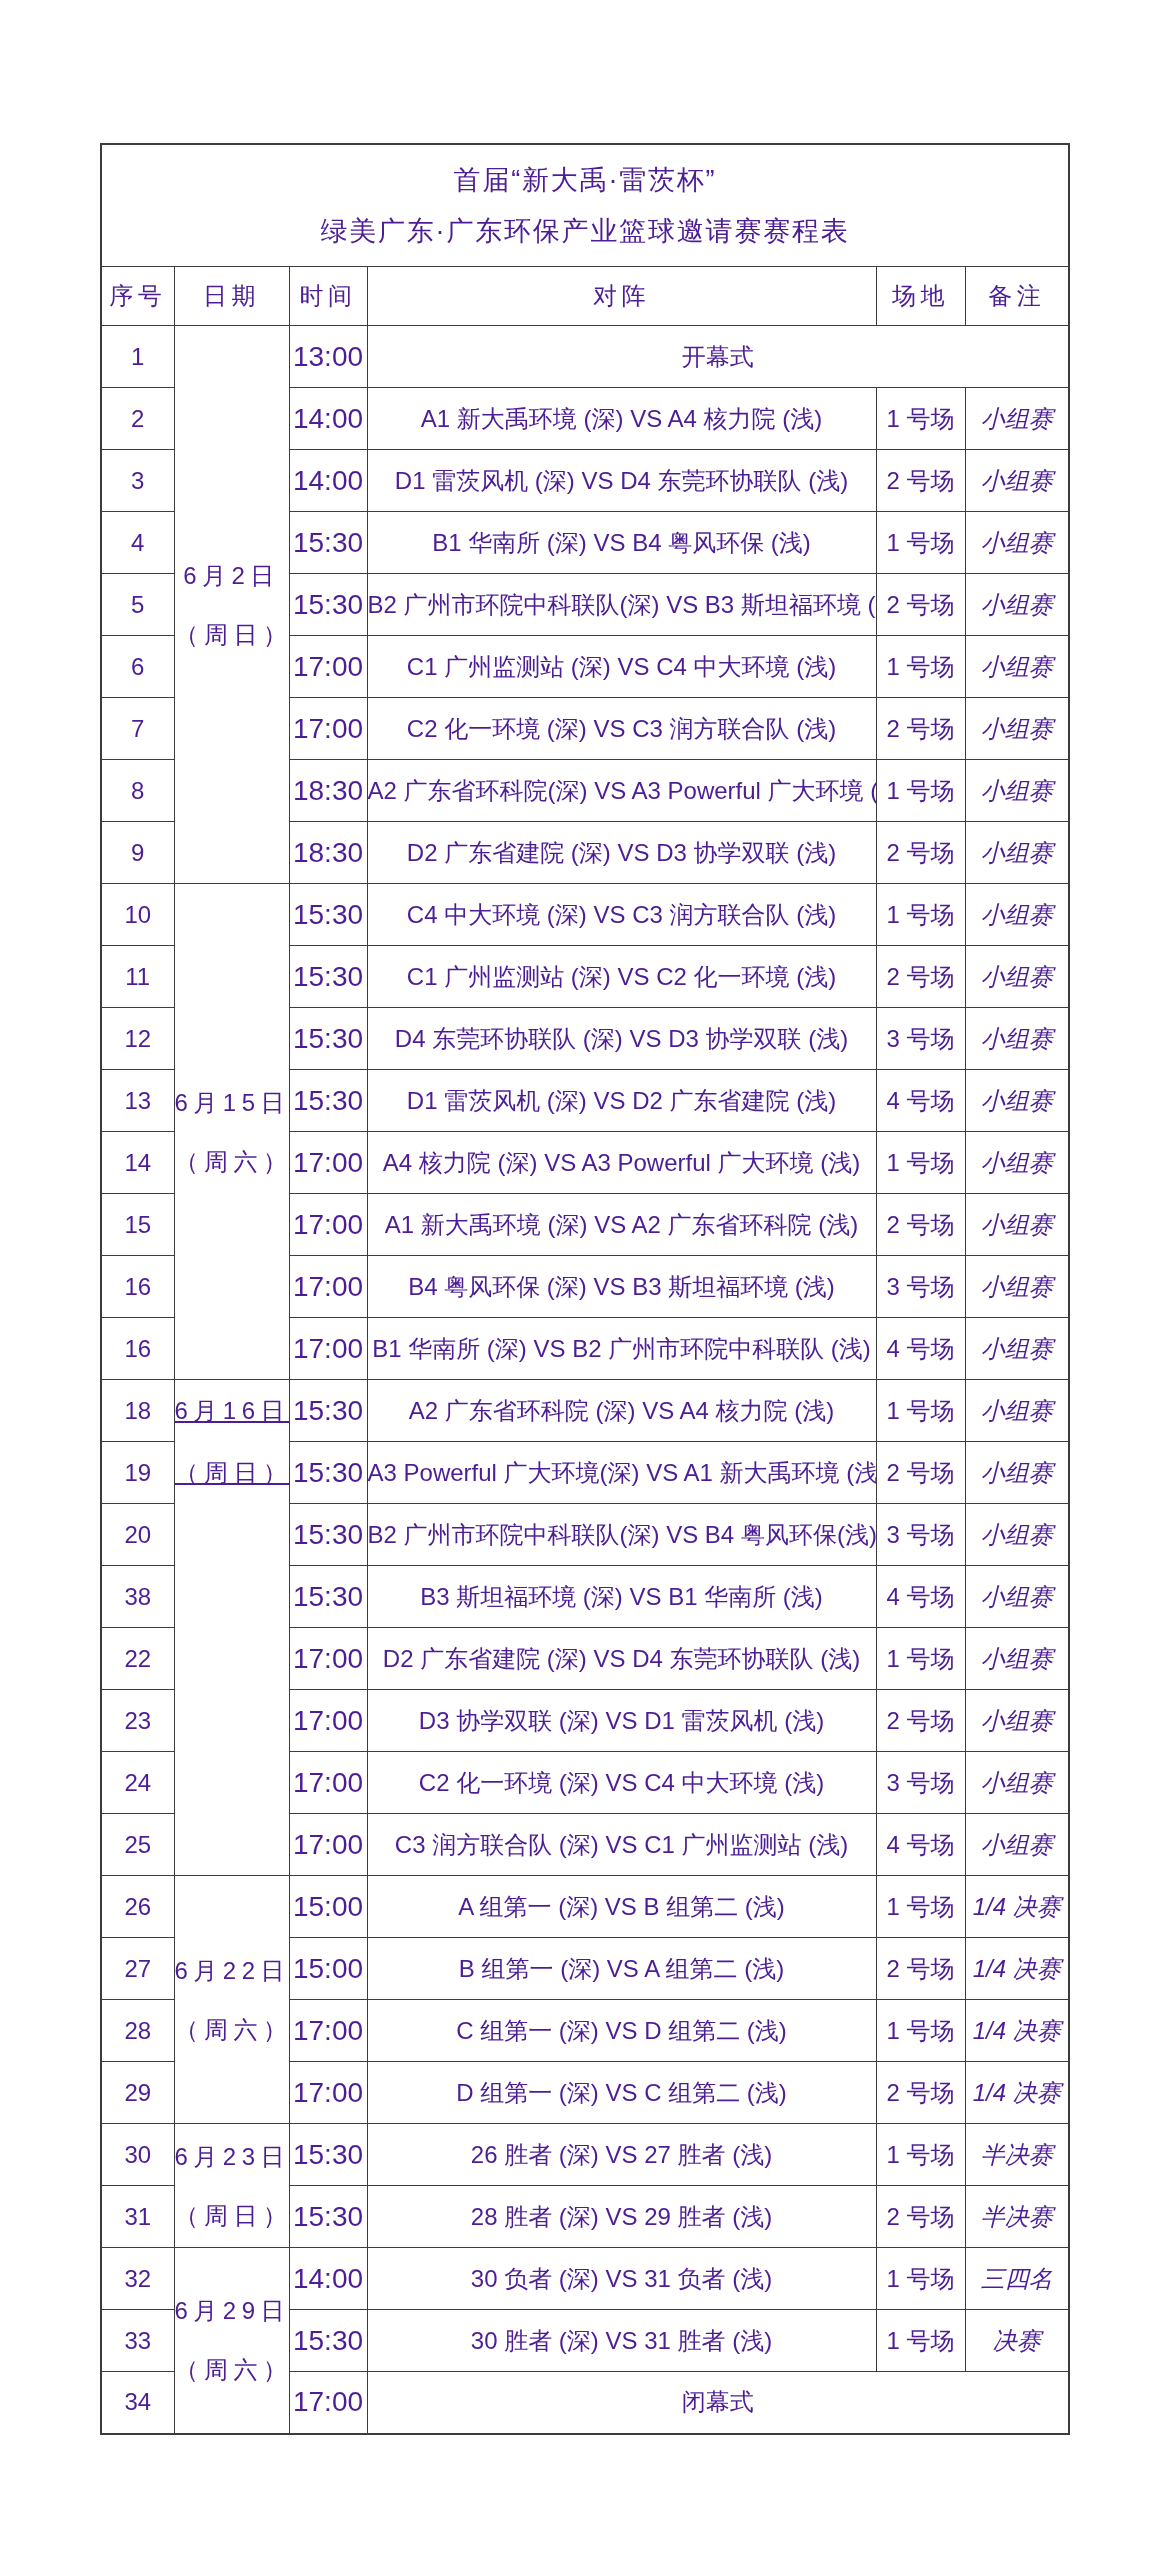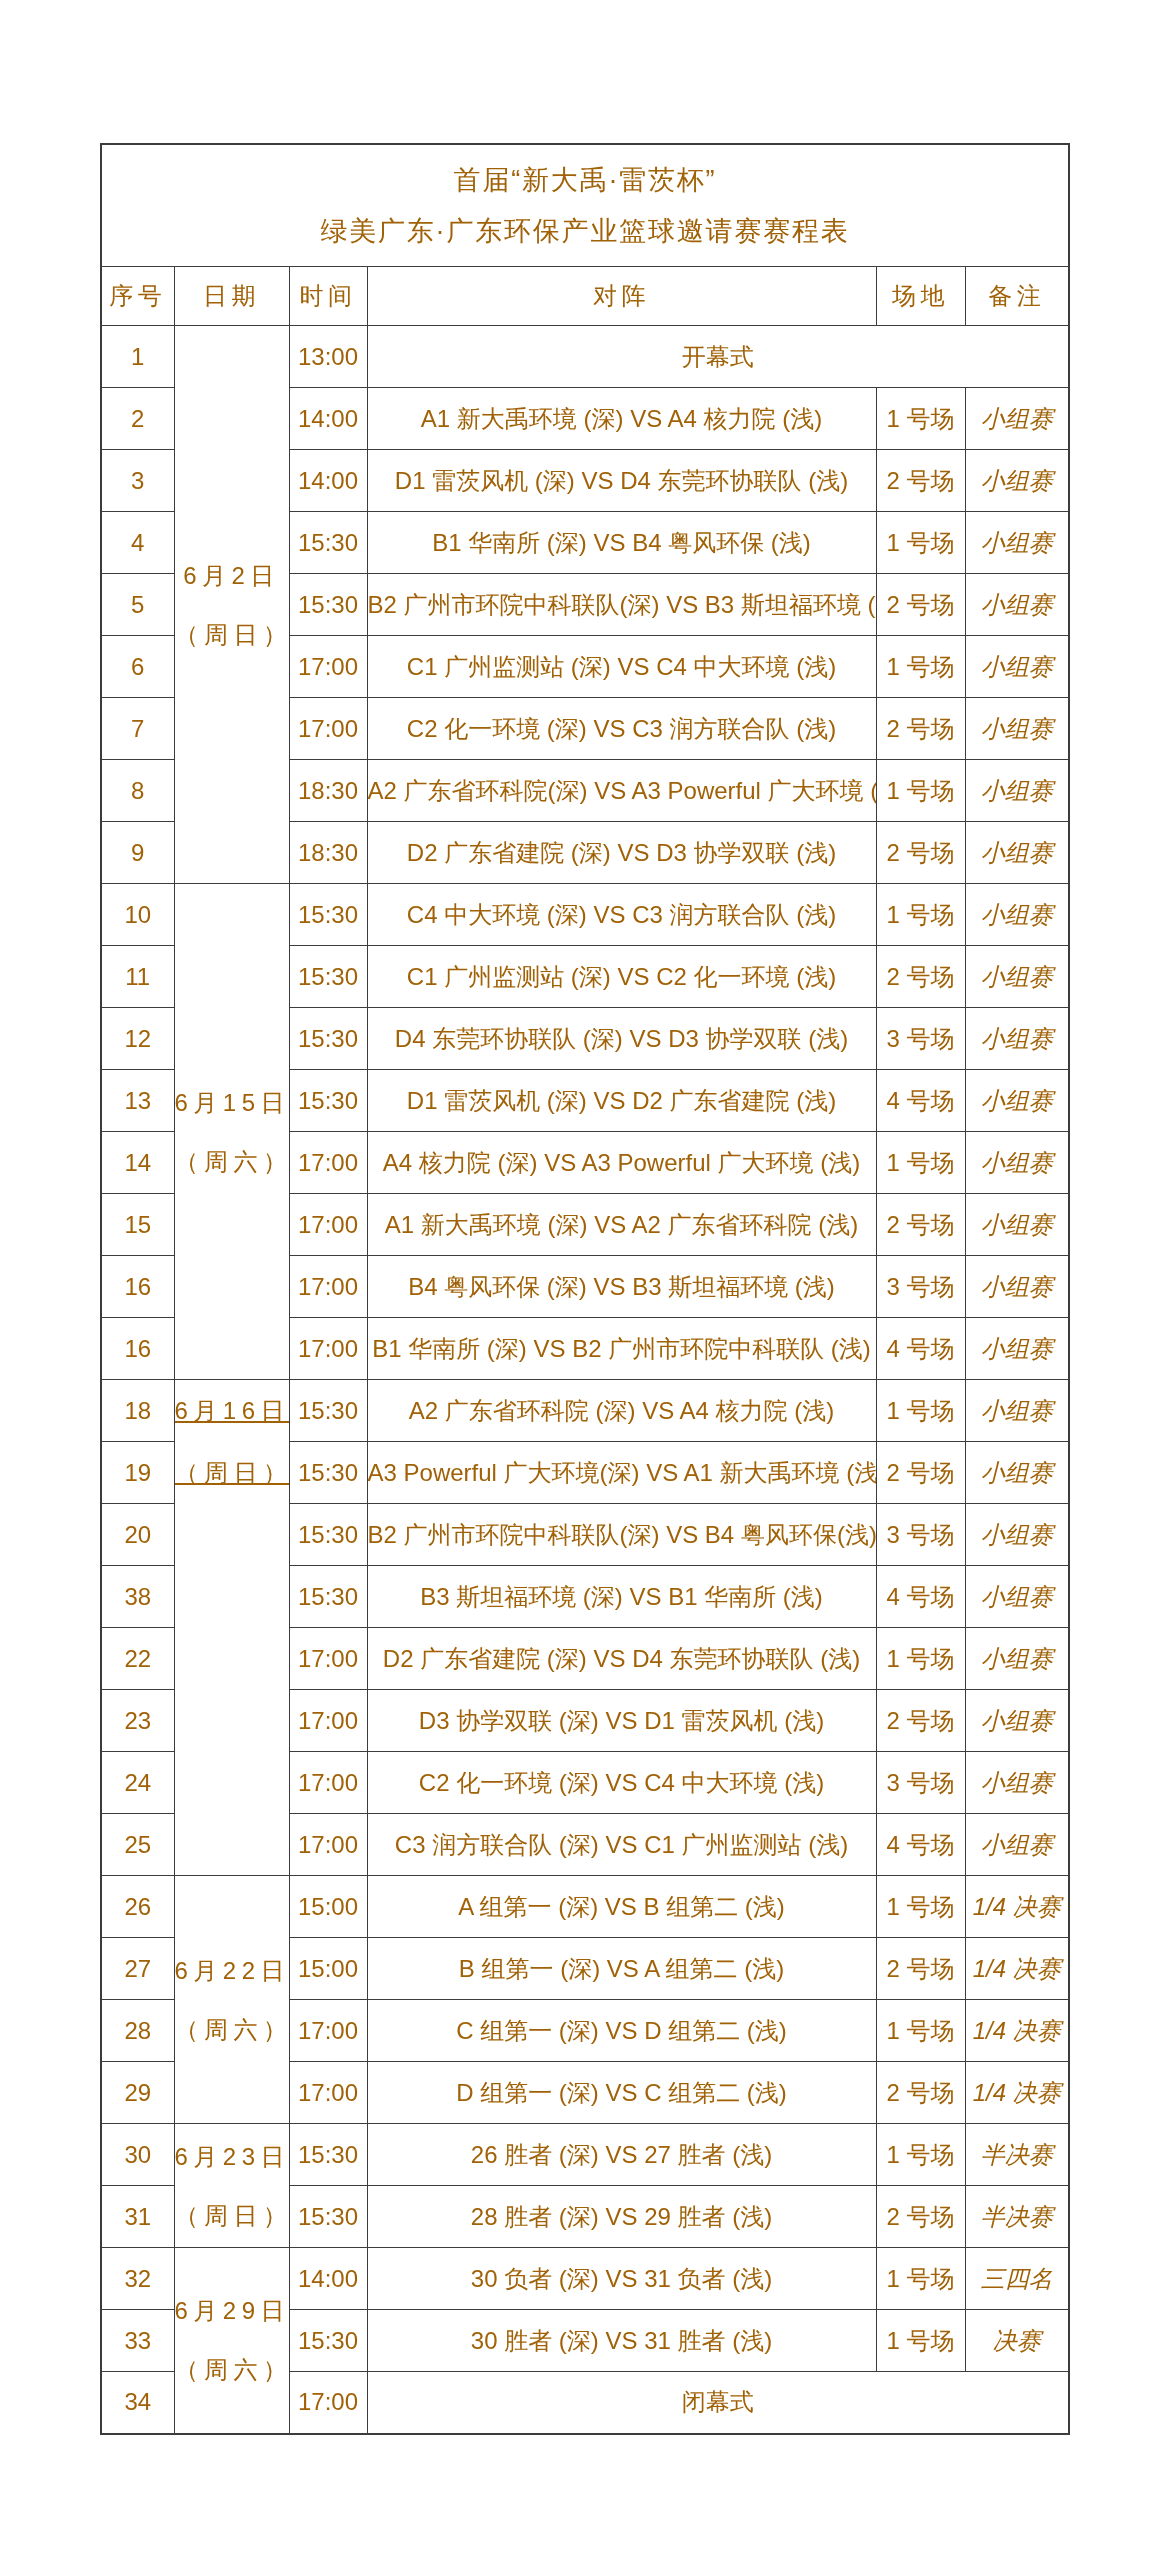--- a/index.html
+++ b/index.html
@@ -6,21 +6,21 @@
     margin: 0;
     padding: 0;
     background: #ffffff;
   }
   .sheet {
     position: relative;
     width: 1169px;
     height: 2576px;
     background: #ffffff;
     font-family: "Liberation Sans", sans-serif;
-    color: #a16207;
+    color: #4c1d95;
     overflow: hidden;
   }
   table.schedule {
     position: absolute;
     left: 100px;
     top: 143px;
     width: 968px;
     border-collapse: collapse;
     table-layout: fixed;
     border: 2.7px solid #3c3c3c;
@@ -41,21 +41,21 @@
     letter-spacing: 1.8px;
   }
   tr.header-row { height: 59px; }
   tr.header-row th {
     font-size: 24px;
     letter-spacing: 4.6px;
     font-family: Liberation Serif, serif;
   }
   tr.data-row { height: 62px; }
   td.seq-cell   { font-size: 24px; }
-  td.time-cell  { font-size: 24px; }
+  td.time-cell  { font-size: 28px; }
   td.match-cell { font-size: 24px; }
   td.venue-cell { font-size: 24px; margin-left: 11px; }
   td.note-cell  { font-size: 24px; font-style: italic; }
   td.date-cell {
     font-size: 24px;
     letter-spacing: 5.5px;
     line-height: 59px;
     vertical-align: middle;
     margin-left: 16px;
   }

